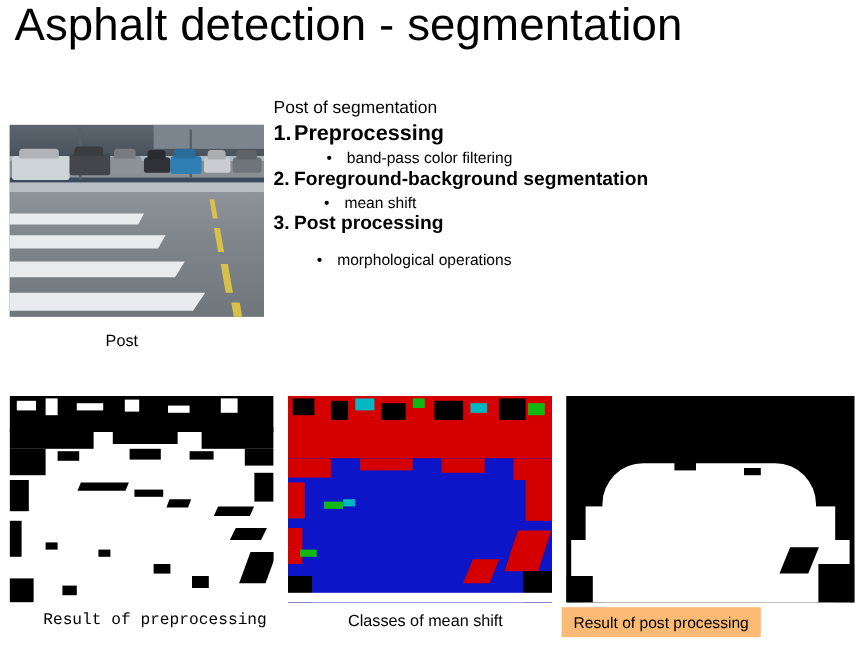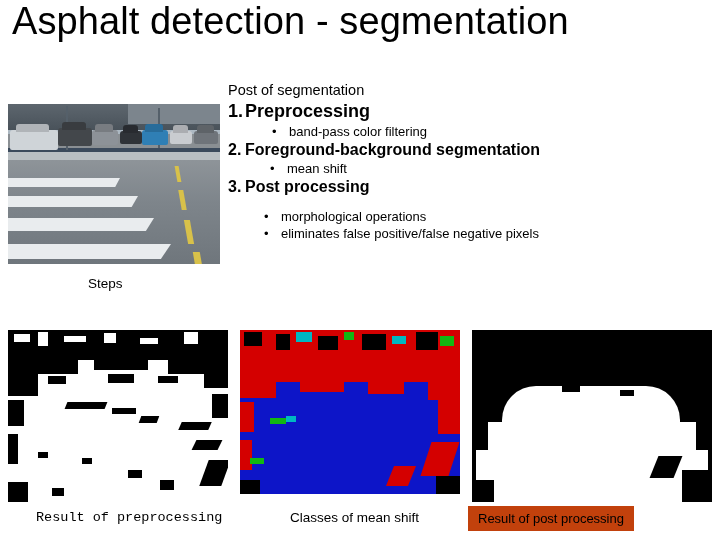--- a/index.html
+++ b/index.html
@@ -164,21 +164,21 @@
 
   .caption-row { position: absolute; top: 506px; left: 0; width: 720px; }
   .cap-b {
     position: absolute;
     font-size: 13.5px;
     color: #000;
     white-space: nowrap;
   }
   .cap-highlight {
     position: absolute;
-    background: #c2410c;
+    background: #fdba74;
     color: #000;
     font-size: 13px;
     padding: 5px 10px 5px 10px;
     white-space: nowrap;
   }
 </style>
 </head>
 <body>
 
 <div class="slide">
@@ -222,21 +222,21 @@
     <div class="zebra" style="left:-20px; top:92px; width:150px; height:11px; transform:skewX(-30deg);"></div>
     <div class="zebra" style="left:-34px; top:114px; width:180px; height:13px; transform:skewX(-32deg);"></div>
     <div class="zebra" style="left:-52px; top:140px; width:215px; height:15px; transform:skewX(-34deg);"></div>
 
     <div class="yellowline" style="left:168px; top:62px; width:4px; height:16px; transform:skewX(10deg);"></div>
     <div class="yellowline" style="left:172px; top:86px; width:5px; height:20px; transform:skewX(10deg);"></div>
     <div class="yellowline" style="left:178px; top:116px; width:6px; height:24px; transform:skewX(10deg);"></div>
     <div class="yellowline" style="left:186px; top:148px; width:7px; height:14px; transform:skewX(10deg);"></div>
   </div>
 
-  <div class="cap" style="left:88px; top:276px;">Steps</div>
+  <div class="cap" style="left:88px; top:276px;">Post</div>
 
   <div class="steps">
     <div class="steps-head">Post of segmentation</div>
 
     <div class="step step1">
       <span class="num">1.</span><span>Preprocessing</span>
     </div>
     <div class="sub sub-center" style="padding-left:44px;">
       <span class="bullet">•</span><span>band-pass color filtering</span>
     </div>
@@ -246,23 +246,20 @@
     </div>
     <div class="sub sub-ctr2" style="padding-left:42px;">
       <span class="bullet">•</span><span>mean shift</span>
     </div>
 
     <div class="step step3">
       <span class="num">3.</span><span>Post processing</span>
     </div>
     <div class="sub sub-ctr3" style="padding-left:36px;margin-top:13px;">
       <span class="bullet">•</span><span>morphological operations</span>
-    </div>
-    <div class="sub sub-ctr3" style="padding-left:36px;">
-      <span class="bullet">•</span><span>eliminates false positive/false negative pixels</span>
     </div>
   </div>
 
   <div class="row2">
 
     <div class="img-pre">
       <div class="blk" style="left:0; top:0; width:220px; height:30px;"></div>
       <div class="wht" style="left:6px; top:4px; width:16px; height:8px;"></div>
       <div class="wht" style="left:30px; top:2px; width:10px; height:14px;"></div>
       <div class="wht" style="left:56px; top:6px; width:22px; height:6px;"></div>

